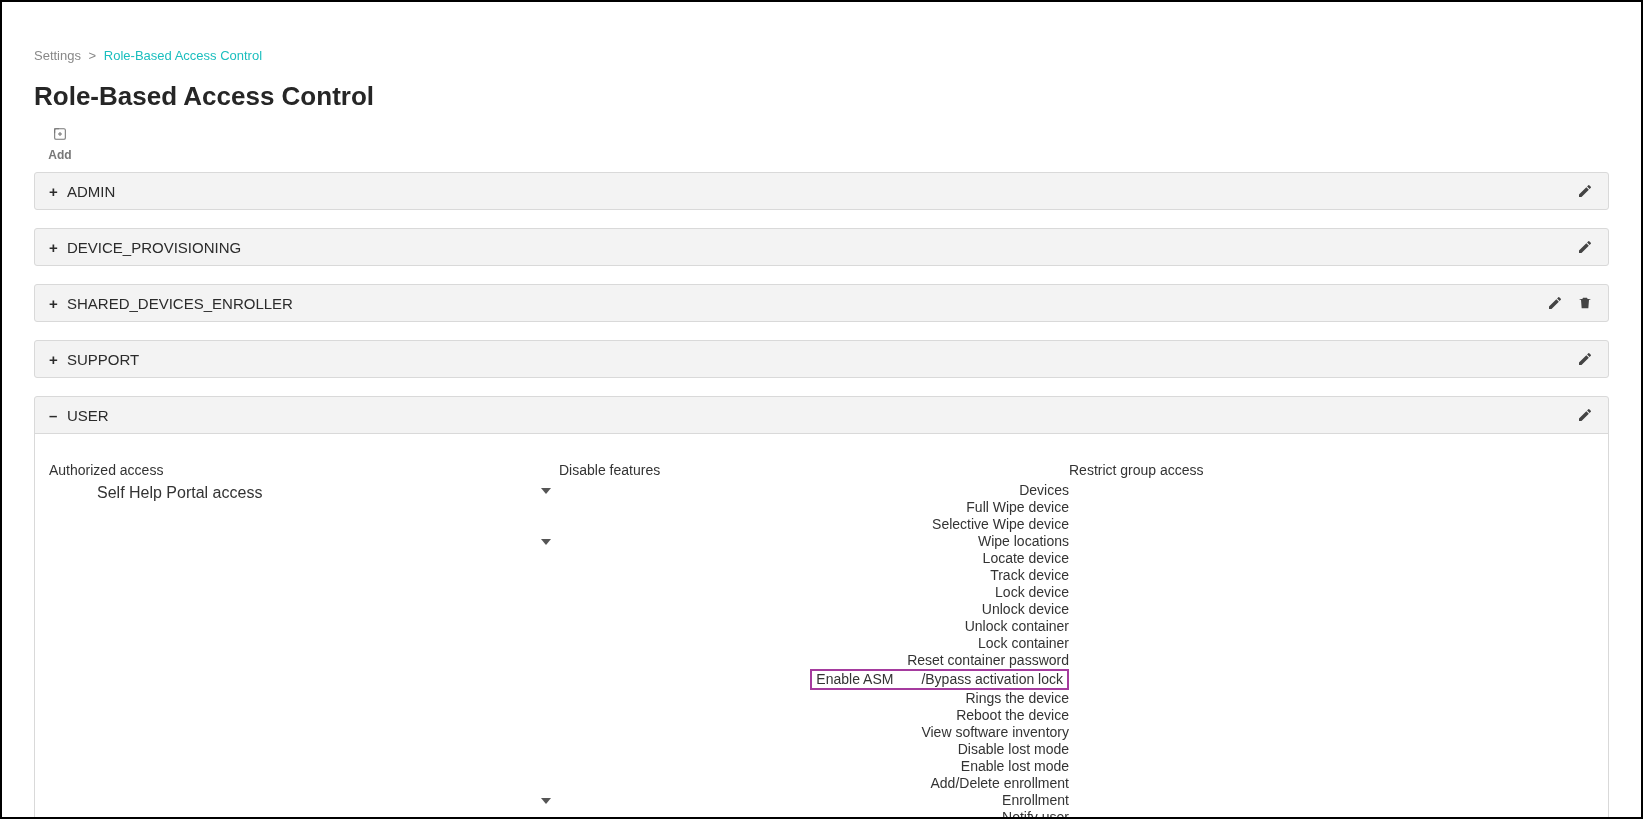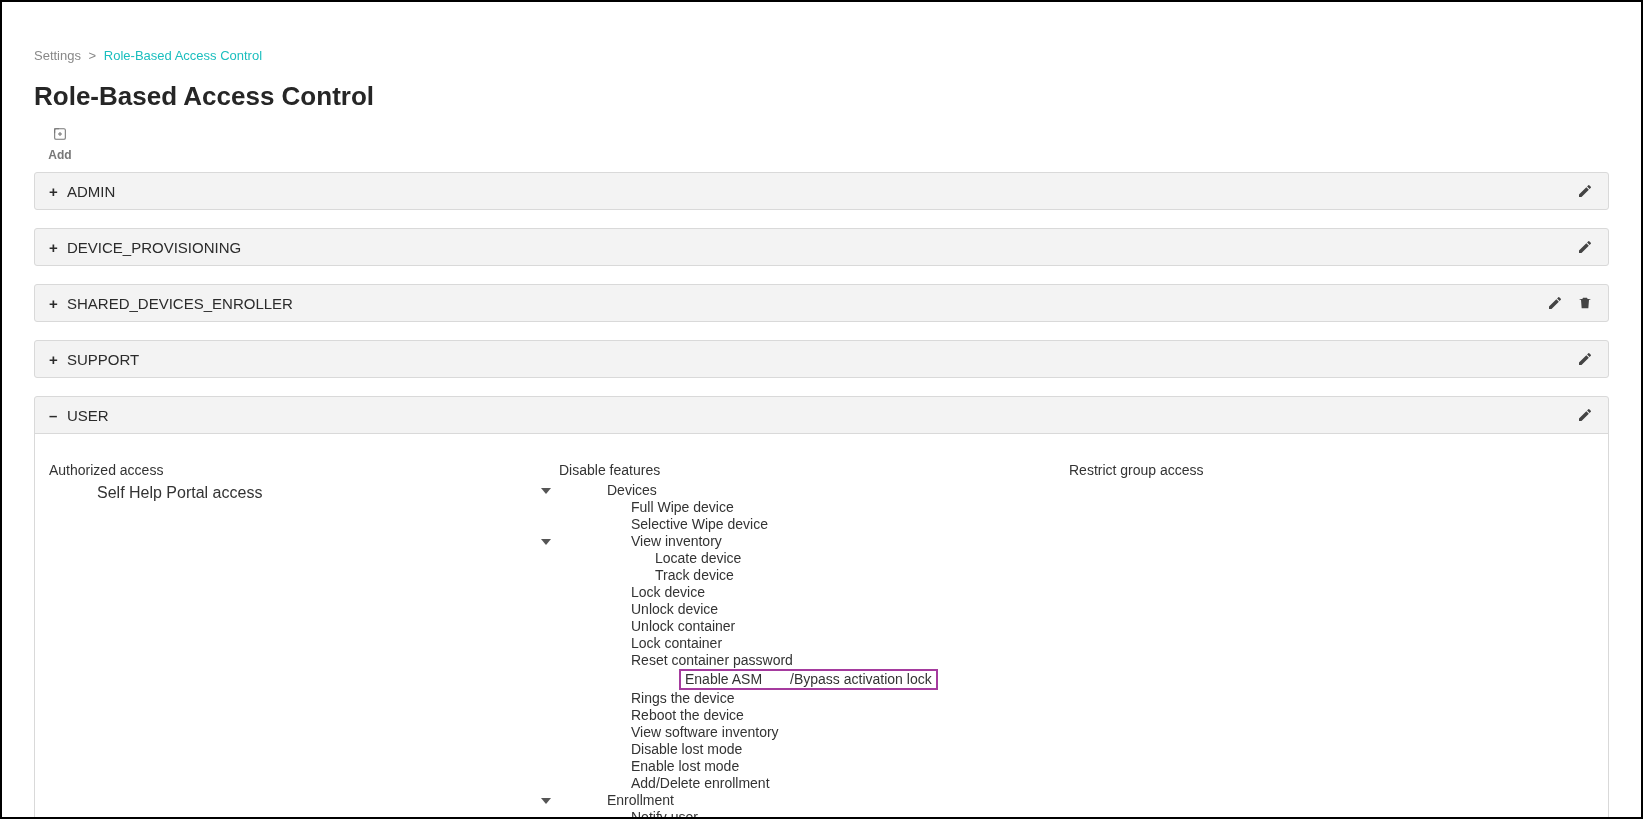--- a/index.html
+++ b/index.html
@@ -84,21 +84,21 @@
   .col-auth { width: 510px; flex-shrink: 0; }
   .col-console { width: 510px; flex-shrink: 0; }
   .col-restrict { flex: 1; }
   .col-head {
     font-size: 14px;
     color: #333;
     margin-bottom: 4px;
   }
   .sub-indent-1 { padding-left: 48px; font-size: 16px; color: #333; line-height: 22px; }
   .tree { font-size: 14px; color: #333; line-height: 17px; }
-  .tree .node { position: relative; }
+  .tree .node { position: relative; text-align: right; }
   .tree .lvl1 { padding-left: 48px; }
   .tree .lvl2 { padding-left: 72px; }
   .tree .lvl3 { padding-left: 96px; }
   .tree .caret {
     position: absolute;
     left: -18px;
     top: 6px;
     width: 0; height: 0;
     border-left: 5px solid transparent;
     border-right: 5px solid transparent;
@@ -217,21 +217,21 @@
         <div class="col-auth">
           <div class="col-head">Authorized access</div>
           <div class="sub-indent-1">Self Help Portal access</div>
         </div>
         <div class="col-console">
           <div class="col-head">Disable features</div>
           <div class="tree">
             <div class="node lvl1 with-caret"><span class="caret"></span><span>Devices</span></div>
             <div class="node lvl2">Full Wipe device</div>
             <div class="node lvl2">Selective Wipe device</div>
-            <div class="node lvl2 with-caret"><span class="caret"></span><span>View inventory</span></div>
+            <div class="node lvl2 with-caret"><span class="caret"></span><span>Wipe locations</span></div>
             <div class="node lvl3">Locate device</div>
             <div class="node lvl3">Track device</div>
             <div class="node lvl2">Lock device</div>
             <div class="node lvl2">Unlock device</div>
             <div class="node lvl2">Unlock container</div>
             <div class="node lvl2">Lock container</div>
             <div class="node lvl2">Reset container password</div>
             <div class="node lvl2"><span class="highlight">Enable ASM  /Bypass activation lock</span></div>
             <div class="node lvl2">Rings the device</div>
             <div class="node lvl2">Reboot the device</div>

